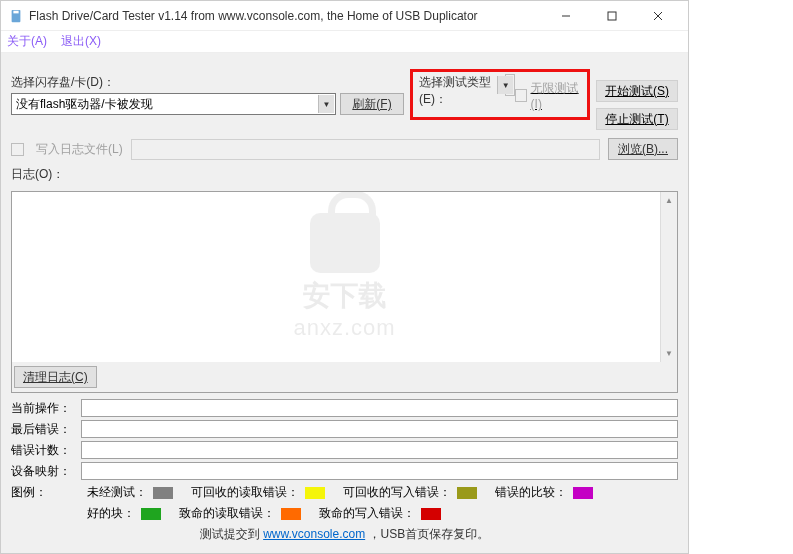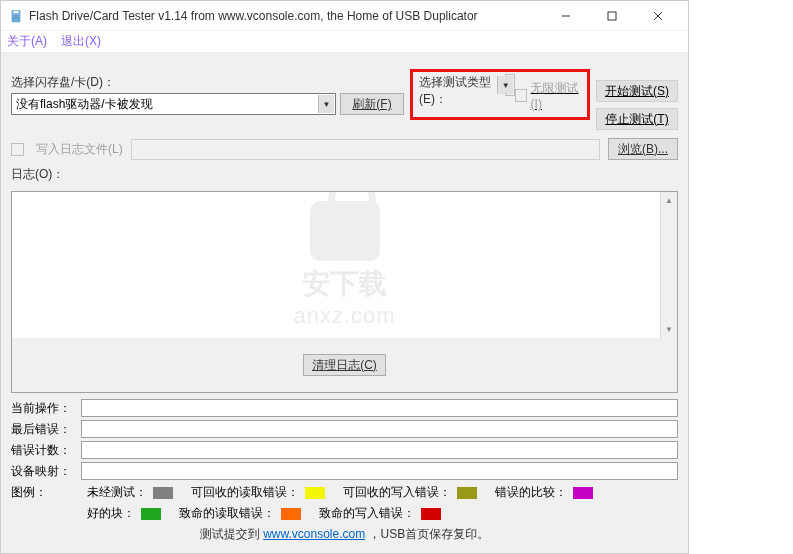--- a/index.html
+++ b/index.html
@@ -36,21 +36,21 @@
 .log-box { flex: 1; background: #fff; border: 1px solid #a0a0a0; position: relative; display: flex; align-items: center; justify-content: center; overflow: hidden; border-bottom: none; }
 .scrollbar-v { position: absolute; right: 0; top: 0; bottom: 0; width: 17px; background: #f0f0f0; border-left: 1px solid #ddd; }
 .scroll-arrow { height: 17px; display: flex; align-items: center; justify-content: center; font-size: 8px; color: #888; }
 
 .watermark { opacity: 0.1; display: flex; flex-direction: column; align-items: center; pointer-events: none; }
 .watermark .lock { width: 70px; height: 60px; background: #666; border-radius: 10px; position: relative; margin-bottom: 4px; }
 .watermark .lock:before { content: ""; position: absolute; top: -22px; left: 18px; width: 34px; height: 28px; border: 7px solid #666; border-bottom: none; border-radius: 20px 20px 0 0; }
 .watermark .cn { font-size: 28px; color: #444; font-weight: bold; }
 .watermark .dom { font-size: 22px; color: #444; letter-spacing: 1px; }
 
-.clear-row { display: flex; justify-content: center; padding: 14px 0; background:#f0f0f0; border:1px solid #a0a0a0; border-top:none;}
+.clear-row { display: flex; justify-content: flex-start; padding: 2px 0; background:#f0f0f0; border:1px solid #a0a0a0; border-top:none;}
 .status-grid { margin-top: 6px; display: grid; grid-template-columns: 70px 1fr; row-gap: 3px; align-items: center; }
 .status-grid .field { height: 18px; background: #fff; border: 1px solid #a0a0a0; }
 
 .legend-row { margin-top: 4px; display: flex; gap: 6px; align-items: flex-start; }
 .legend-col { display: flex; flex-direction: column; gap: 4px; }
 .legend-items { display: flex; gap: 18px; flex-wrap: wrap; }
 .legend-item { display: flex; align-items: center; gap: 6px; }
 .swatch { width: 20px; height: 12px; display: inline-block; border: 0; }
 .sw-gray { background: #808080; } .sw-green { background: #1fa51f; }
 .sw-yellow { background: #f5f50a; } .sw-orange { background: #ff6a00; }

